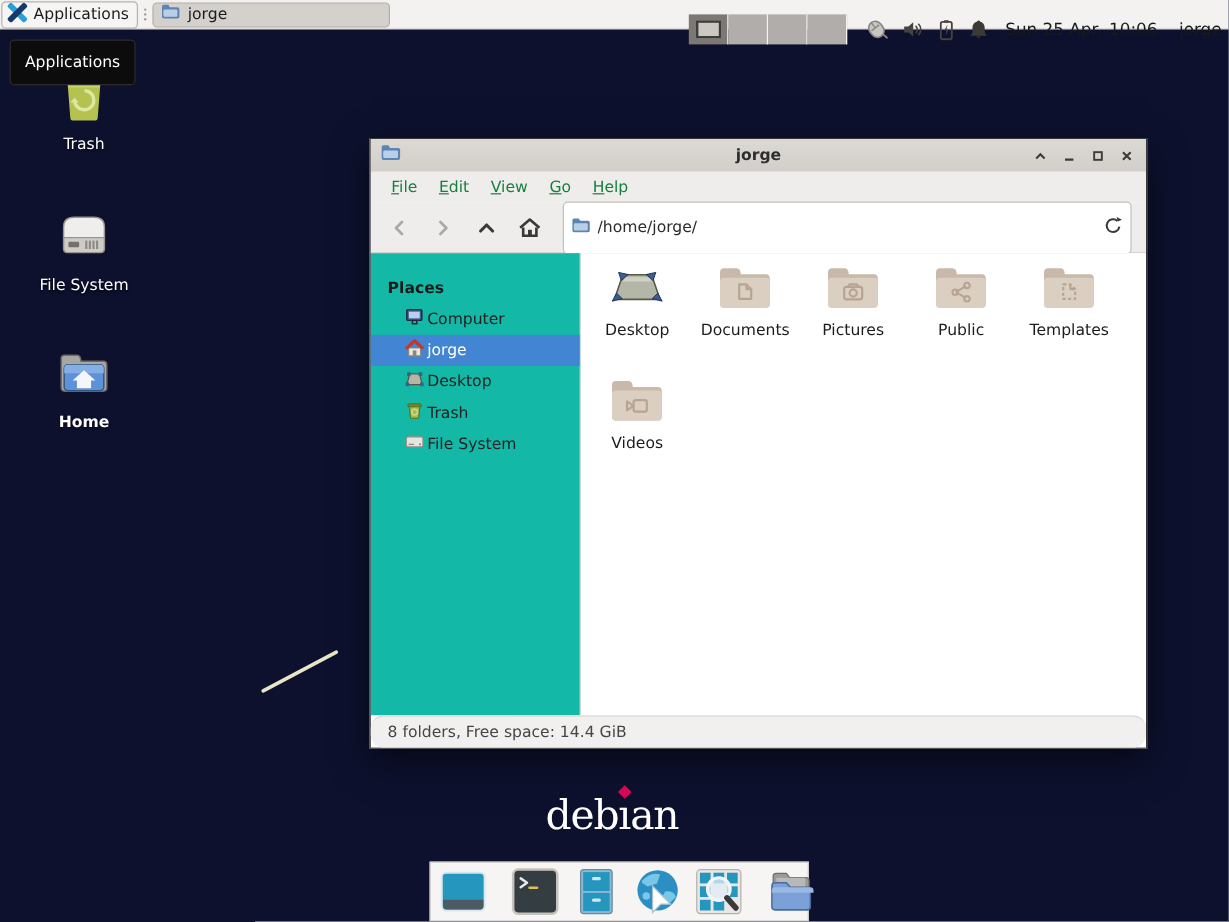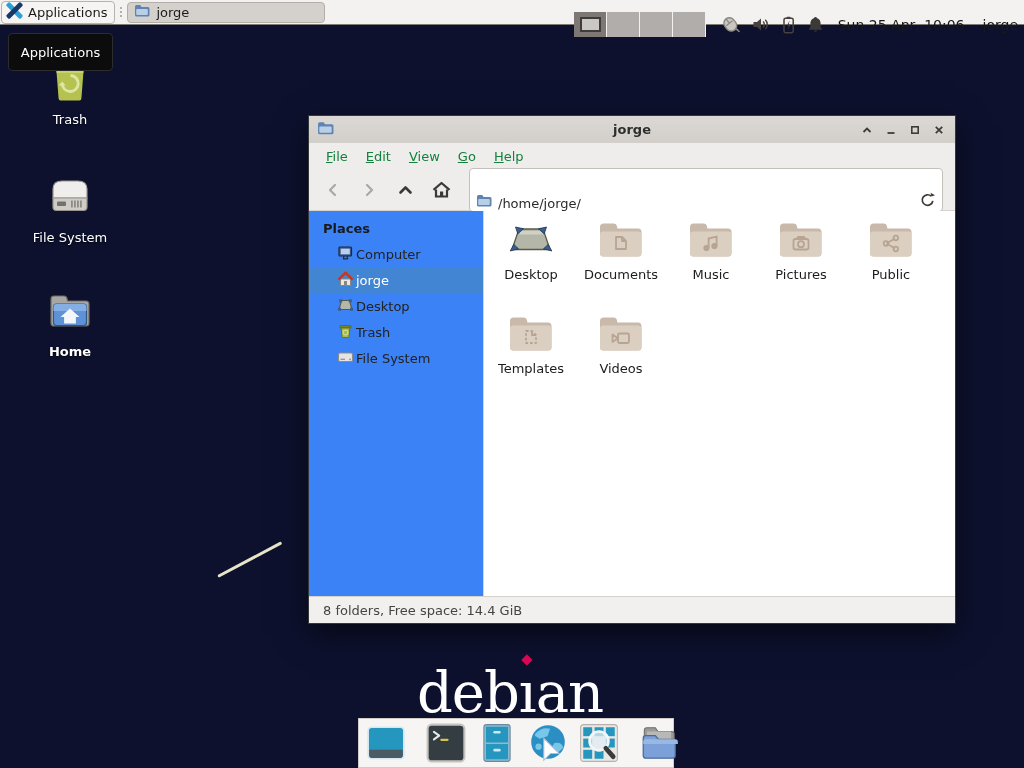--- a/index.html
+++ b/index.html
@@ -53,41 +53,41 @@
                      font-size:13px; color:#2e2e2e; pointer-events:none; }
   .winctl { display:flex; gap:8px; margin-left:auto; z-index:2; }
   .winctl span { width:16px; height:16px; display:flex; align-items:center; justify-content:center; }
   .menubar { height:26px; background:#eeedeb; display:flex; align-items:center; padding-left:8px; flex:0 0 26px; }
   .menu-item { display:inline-block; padding:3px 9px; font-size:13px; color:#15803d; }
   .menu-item::first-letter { text-decoration:underline; }
   .toolbar { height:42px; background:#eeedeb; border-bottom:1px solid #d6d3cf; display:flex;
              align-items:center; padding:0 12px 0 8px; gap:4px; flex:0 0 42px; }
   .tbtn { width:32px; height:30px; display:flex; align-items:center; justify-content:center; border-radius:3px; }
   .pathbar { flex:1; height:44px; margin-left:8px; background:#fff; border:1px solid #c3c0bc;
-             border-radius:4px; display:flex; align-items:flex-end; padding:0 6px; gap:6px; }
+             border-radius:4px; display:flex; align-items:center; padding:0 6px; gap:6px; }
   .pathbar input { flex:1; border:none; outline:none; background:transparent; font-family:inherit;
                    font-size:13px; color:#2a2a2a; }
   .win-body { flex:1; display:flex; min-height:0; }
-  .sidebar { width:175px; background:#3b82f6; border-right:1px solid #d8d5d1; padding-top:5px; }
+  .sidebar { width:175px; background:#14b8a6; border-right:1px solid #d8d5d1; padding-top:17px; }
   .side-header { height:25px; display:flex; align-items:center; padding-left:14px; font-weight:bold;
                  font-size:13px; color:#1a1a1a; }
   .side-item { height:26px; display:flex; align-items:center; padding-left:28px; gap:2px;
                font-size:13px; color:#222; }
   .side-item.selected { background:#4285d3; color:#fff; }
   .main { flex:1; background:#fff; display:flex; flex-wrap:wrap; align-content:flex-start;
           padding:8px 0 0 2px; }
   .file-item { width:90px; height:80px; margin-bottom:14px; display:flex; flex-direction:column;
                align-items:center; gap:3px; }
   .file-item .lbl { font-size:13px; color:#1c1c1c; white-space:nowrap; }
   .statusbar { height:27px; background:#f1f0ee; border-top:1px solid #d5d2ce; display:flex;
-               align-items:center; padding-left:14px; font-size:13px; color:#454545; flex:0 0 27px; }
+               align-items:center; padding-left:14px; font-size:13px; color:#454545; flex:0 0 27px;border-radius:11px; }
 
   
   .wordmark { position:absolute; left:510px; top:660px; transform:translateX(-50%);
-              font-family:"DejaVu Serif","Liberation Serif",serif; font-size:56px; color:#fff;
+              font-family:"DejaVu Serif","Liberation Serif",serif; font-size:34px; color:#fff;
               letter-spacing:-1px; white-space:nowrap; }
   .wordmark .di { position:relative; }
   .wordmark .diamond { position:absolute; left:50%; top:-4px; width:8px; height:8px; margin-left:-4px;
               background:#d70751; transform:rotate(45deg); }
 
   
   .dock { position:absolute; left:358px; top:718px; width:316px; height:50px; background:#f6f5f3;
           border:1px solid #cfccc8; display:flex; align-items:center; padding:0 6px; gap:9px; }
   .dock .sep { width:1px; height:36px; background:#b8b5b1; }
   .dock-item { width:42px; height:42px; display:flex; align-items:center; justify-content:center; }
@@ -385,34 +385,20 @@
               <g stroke="#b7a492" stroke-width="1.8" fill="none" stroke-linejoin="round">
                 <path d="M19 17 h6 l4 4 v8 h-10 z"></path>
                   <path d="M25 17 v4 h4"></path>
               </g>
             </svg>
           </span>
           <span class="lbl">Documents</span>
         </div>
 
 
-        <div class="file-item">
-          <span>
-            <svg width="48" height="42" viewBox="0 0 48 40">
-              <path d="M3 7 q0-3.5 3.5-3.5 h10 q3 0 3.5 3 l0.4 2 H41 q3.5 0 3.5 3.5 V33 q0 3.5-3.5 3.5 H6.5 Q3 36.5 3 33 z" fill="#c9b9aa"></path>
-              <rect x="3" y="11.5" width="41.5" height="25" rx="3.2" fill="#dbcfc2"></rect>
-              <g stroke="#b7a492" stroke-width="1.8" fill="none">
-                <path d="M21.6 28 V18.5 l8-1.8 V26"></path>
-                <circle cx="19.4" cy="28" r="2.2" fill="#b7a492"></circle>
-                <circle cx="27.4" cy="26" r="2.2" fill="#b7a492"></circle>
-              </g>
-            </svg>
-          </span>
-          <span class="lbl">Music</span>
-        </div>
 
         <div class="file-item">
           <span>
             <svg width="48" height="42" viewBox="0 0 48 40">
               <path d="M3 7 q0-3.5 3.5-3.5 h10 q3 0 3.5 3 l0.4 2 H41 q3.5 0 3.5 3.5 V33 q0 3.5-3.5 3.5 H6.5 Q3 36.5 3 33 z" fill="#c9b9aa"></path>
               <rect x="3" y="11.5" width="41.5" height="25" rx="3.2" fill="#dbcfc2"></rect>
               <g stroke="#b7a492" stroke-width="1.8" fill="none" stroke-linejoin="round">
                 <path d="M19.5 19 l1.5-2 h6 l1.5 2"></path>
                 <rect x="16.5" y="19" width="15" height="10.5" rx="2"></rect>
                 <circle cx="24" cy="24.2" r="3"></circle>

